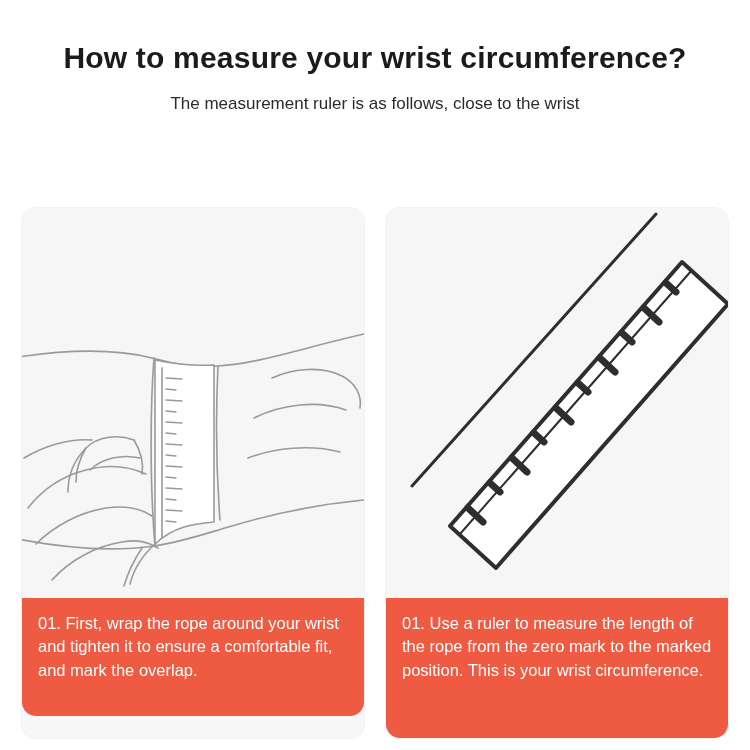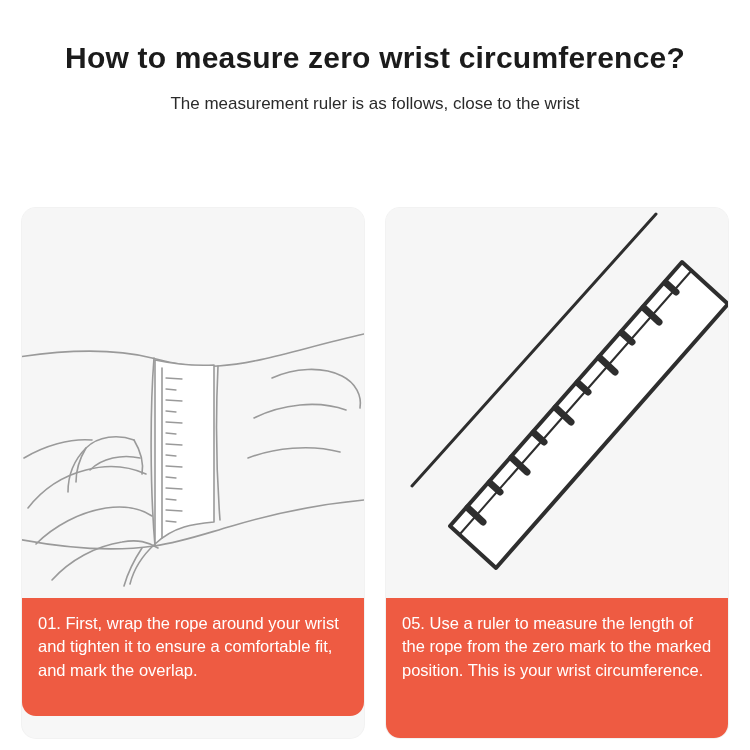--- a/index.html
+++ b/index.html
@@ -77,21 +77,21 @@
   }
   .card-right .caption {
     min-height: 140px;
   }
 </style>
 </head>
 <body>
 
 <div class="page">
 
-  <div class="title">How to measure zero wrist circumference?</div>
+  <div class="title">How to measure your wrist circumference?</div>
   <div class="subtitle">The measurement ruler is as follows, close to the wrist</div>
 
   <div class="cards">
 
     <div class="card card-left">
       <div class="illus">
         <svg width="342" height="390" viewBox="0 0 342 390" xmlns="http://www.w3.org/2000/svg">
           <rect x="0" y="0" width="342" height="390" fill="#f6f6f6"></rect>
           <g fill="none" stroke="#9a9a9a" stroke-width="1.6" stroke-linecap="round" stroke-linejoin="round">
 
@@ -163,17 +163,17 @@
               <path d="M214,150 L229,164"></path>
               <path d="M236,125 L246,134"></path>
               <path d="M258,100 L273,114"></path>
               <path d="M280,75 L290,84"></path>
             </g>
 
             <path d="M26,278 L270,6" stroke-width="3"></path>
           </g>
         </svg>
       </div>
-      <div class="caption">05. Use a ruler to measure the length of the rope from the zero mark to the marked position. This is your wrist circumference.</div>
+      <div class="caption">01. Use a ruler to measure the length of the rope from the zero mark to the marked position. This is your wrist circumference.</div>
     </div>
 
   </div>
 </div>
 
 </body></html>

